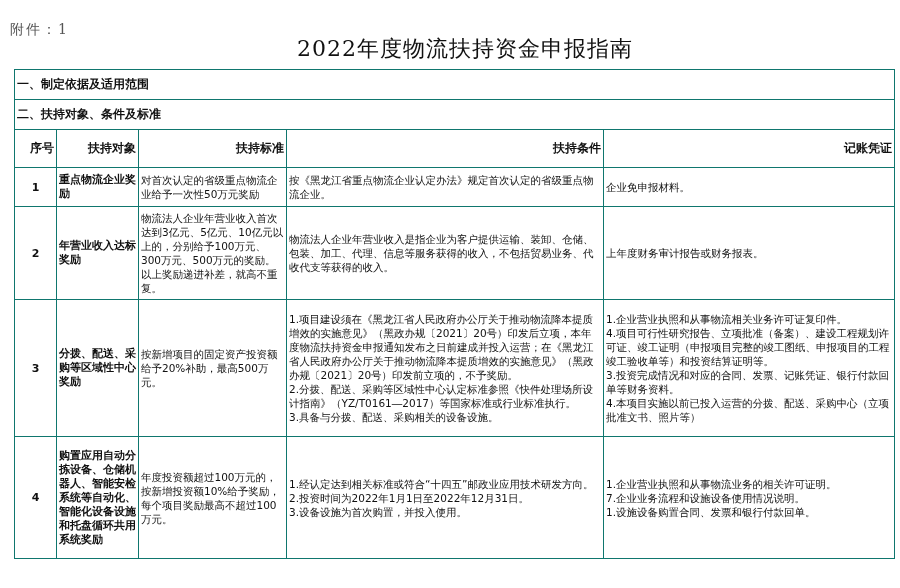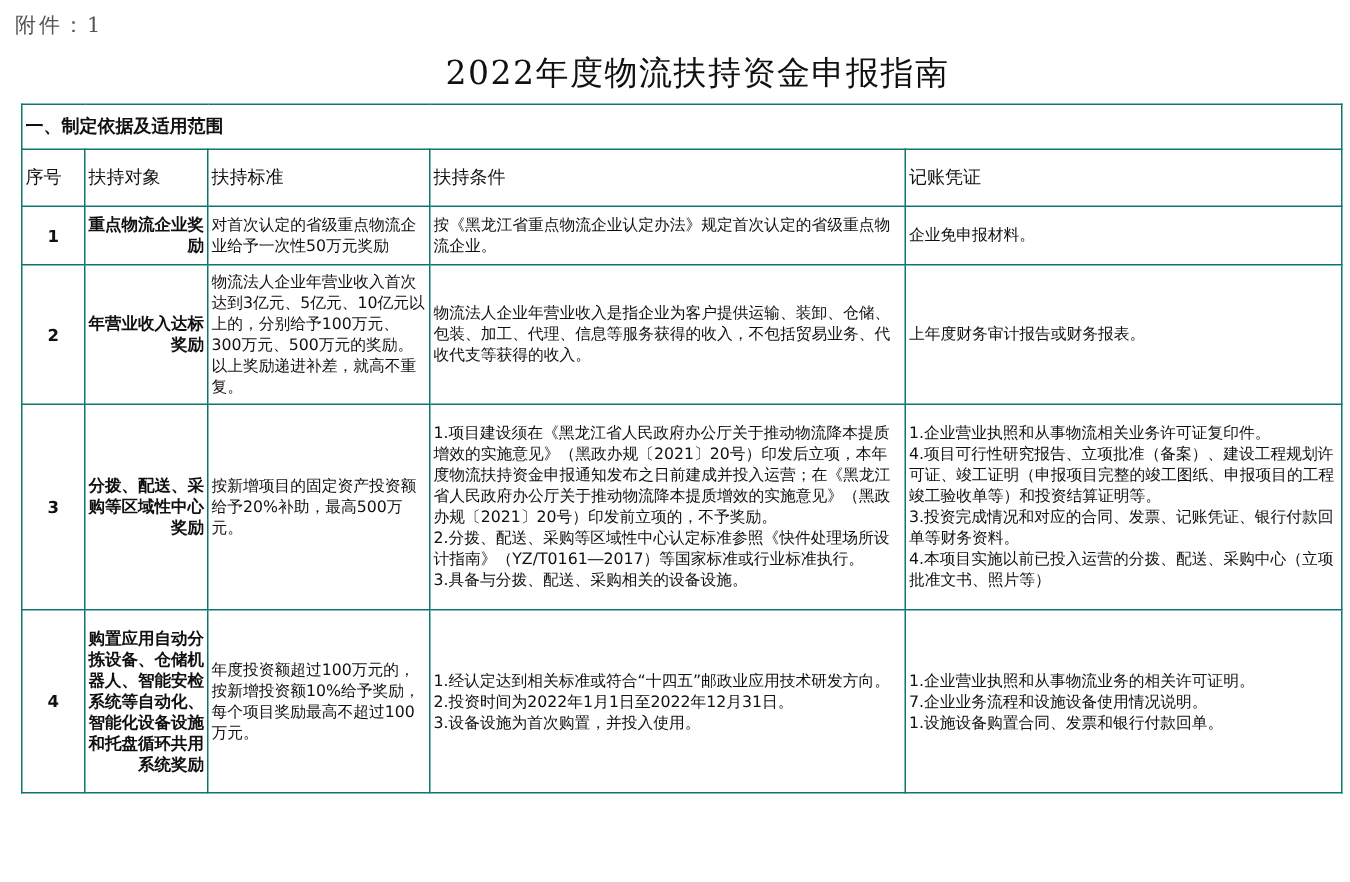--- a/index.html
+++ b/index.html
@@ -1,29 +1,29 @@
 <!DOCTYPE html>
 <html><head>
 <meta charset="utf-8">
 <style>
   html, body { margin: 0; padding: 0; background: #ffffff; }
   body { width: 900px; height: 588px; position: relative; overflow: hidden;
          font-family: "DejaVu Sans", "Liberation Sans", sans-serif; color: #111; }
-  .attach { position: absolute; left: 10px; top: 8px; font-family: "DejaVu Serif", "Liberation Serif", serif;
+  .attach { position: absolute; left: 10px; top: 21px; font-family: "DejaVu Serif", "Liberation Serif", serif;
             font-size: 14px; color: #555; letter-spacing: 2px; }
   .title { position: absolute; left: 15px; width: 900px; top: 34px; text-align: center;
            font-family: "DejaVu Serif", "Liberation Serif", serif; font-size: 22px; color: #111; letter-spacing: 1px; }
   table.main { position: absolute; left: 14px; top: 69px; width: 880px; border-collapse: collapse;
                table-layout: fixed; }
   table.main td, table.main th { border: 1px solid #0f766e; padding: 1px 2px; vertical-align: middle; }
   .sec { font-weight: bold; font-size: 12px; height: 27px; text-align: left; padding-left: 2px; }
   .basis { font-size: 11.5px; height: 27px; }
-  th.h { font-weight: normal; font-size: 12px; height: 35px; text-align: left; }
+  th.h { font-weight: bold; font-size: 12px; height: 35px; text-align: right; }
   td.num { text-align: center; font-weight: bold; font-size: 11px; }
-  td.target { text-align: right; font-weight: bold; font-size: 11px; line-height: 14px; }
+  td.target { text-align: left; font-weight: bold; font-size: 11px; line-height: 14px; }
   td.std, td.cond, td.mat { font-size: 10.5px; line-height: 14px; text-align: left; }
   .line { display: block; }
   .r1 td { height: 36px; }
   .r2 td { height: 90px; }
   .r3 td { height: 134px; }
   .r4 td { height: 119px; }
 </style>
 </head>
 <body>
 
@@ -34,20 +34,23 @@
   <colgroup>
     <col style="width:42px">
       <col style="width:82px">
       <col style="width:148px">
       <col style="width:317px">
       <col style="width:291px">
   </colgroup>
   <tbody>
       <tr>
     <td colspan="5" class="sec">一、制定依据及适用范围</td>
+  </tr>
+  <tr>
+    <td colspan="5" class="sec">二、扶持对象、条件及标准</td>
   </tr>
   <tr>
     <th class="h">序号</th>
     <th class="h">扶持对象</th>
     <th class="h">扶持标准</th>
     <th class="h">扶持条件</th>
     <th class="h">记账凭证</th>
   </tr>
 
   <tr class="r1">

